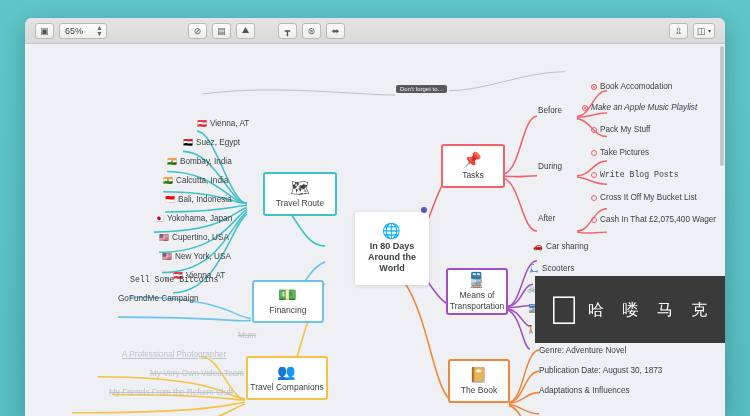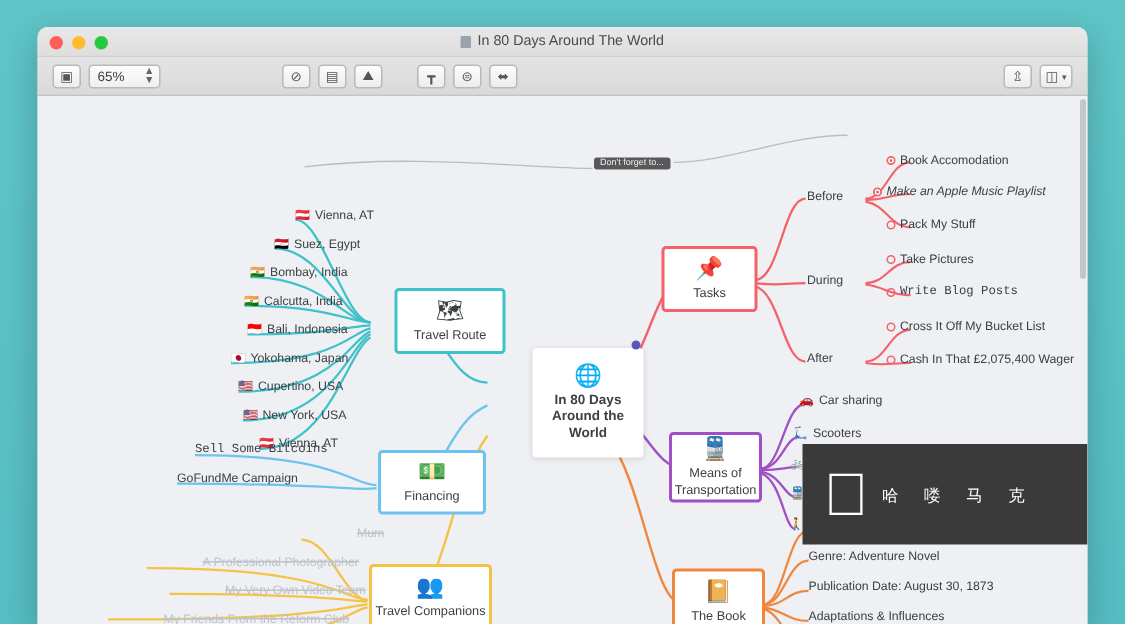--- a/index.html
+++ b/index.html
@@ -95,41 +95,30 @@
 
   
   .wm{
     position:absolute; left:510px; top:232px; width:215px; height:67px;
     background:#3a3a3a; display:flex; align-items:center; gap:9px;
     padding-left:14px; z-index:40;
   }
   .wm-apple{ font-size:40px; color:#fff; line-height:1; }
   .wm-txt{ display:flex; flex-direction:column; }
   .wm-t1{ color:#fff; font-size:20px; font-weight:bold; letter-spacing:.2px; }
-  .wm-t2{ color:#fff; font-size:11px; letter-spacing:7px; margin-top:1px; }
+  .wm-t2{ color:#fff; font-size:16px; letter-spacing:7px; margin-top:1px; }
 
   .scroll-v{ position:absolute; right:1px; top:2px; width:4px; height:120px;
              background:#c3c6cb; border-radius:2px; }
 </style>
 </head>
 <body>
 
 <div class="window">
 
-  <div class="titlebar">
-    <div class="traffic">
-      <span class="dot r"></span>
-      <span class="dot y"></span>
-      <span class="dot g"></span>
-    </div>
-    <div class="title-wrap">
-      <span class="title-doc"></span>
-      <span>In 80 Days Around The World</span>
-    </div>
-  </div>
 
   <div class="toolbar">
     <div class="tb-left">
       <div class="tbtn">▣</div>
       <div class="zoomfield">
         <span>65%</span>
         <span class="stepper">▲<br>▼</span>
       </div>
     </div>
     <div class="tb-mid1">
@@ -267,21 +256,21 @@
       <span>GoFundMe Campaign</span>
       </div>
 
     <div class="node" style="left:221px; top:312px; width:82px; height:44px; border-color:#f6c244;">
       <span class="ic">👥</span>
       <span>Travel Companions</span>
     </div>
     <div class="leaf strike" style="left:176px; top:287px;">
       <span>Mum</span>
       </div>
-    <div class="leaf strike" style="left:73px; top:306px;">
+    <div class="leaf strike" style="left:60px; top:306px;text-decoration:underline;">
       <span>A Professional Photographer</span>
       </div>
     <div class="leaf strike" style="left:88px; top:325px;">
       <span>My Very Own Video Team</span>
       </div>
     <div class="leaf strike" style="left:47px; top:344px;">
       <span>My Friends From the Reform Club</span>
       </div>
 
     <div class="node" style="left:416px; top:100px; width:64px; height:44px; border-color:#f4616b;">

